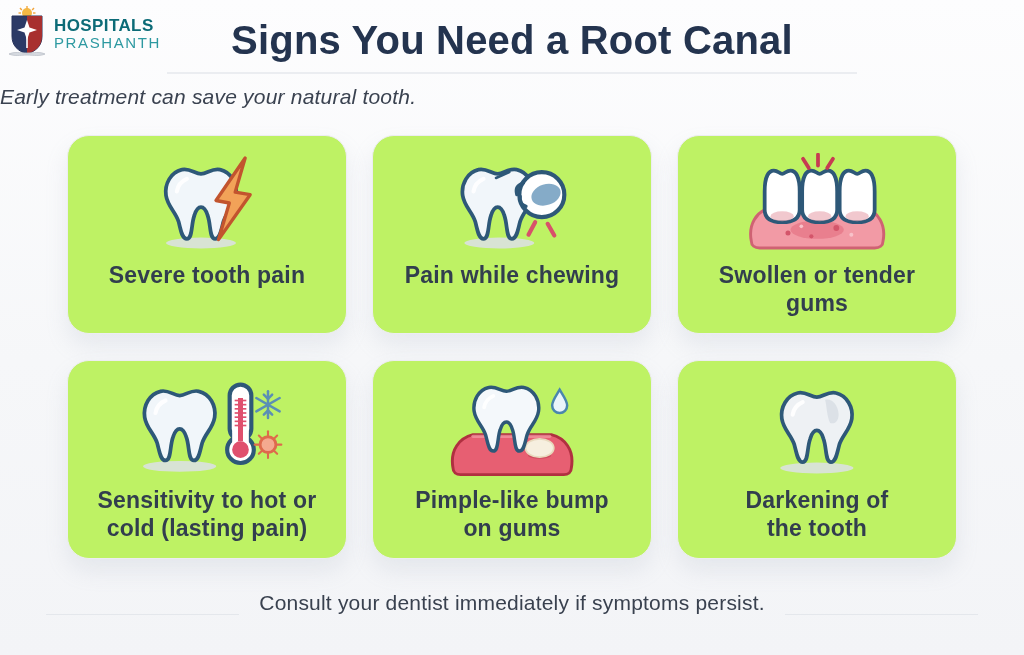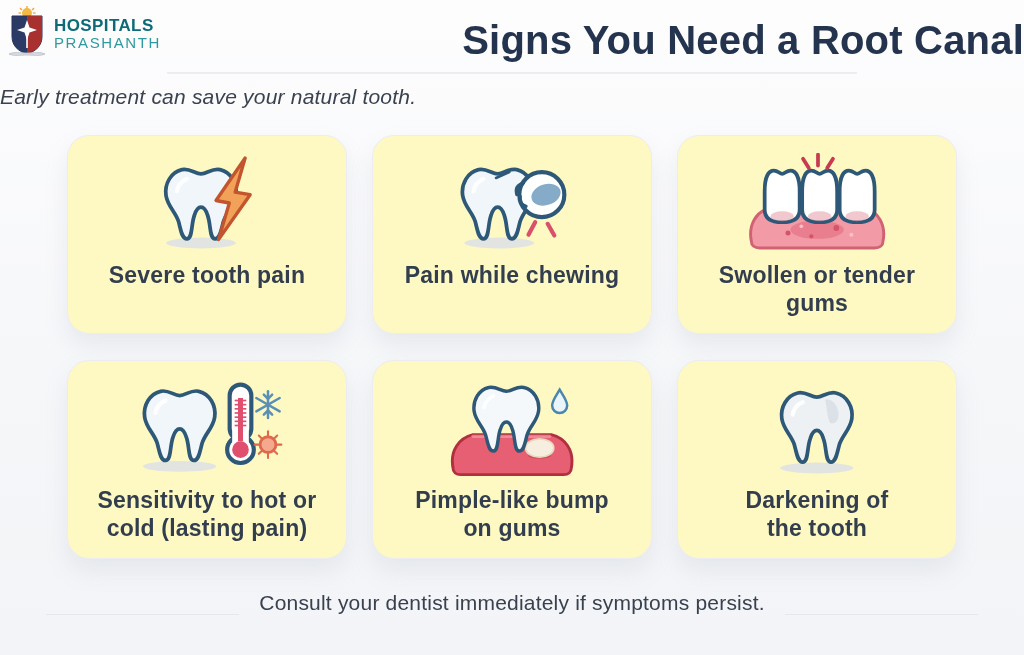--- a/index.html
+++ b/index.html
@@ -17,21 +17,21 @@
   .logo {
     position:absolute; left:8px; top:6px;
     display:flex; align-items:center; gap:8px;
   }
   .logo-crest { width:38px; height:52px; }
   .logo-text { display:flex; flex-direction:column; line-height:1.05; padding-top:4px; }
   .logo-line1 { font-size:17px; font-weight:800; color:#0c6b77; letter-spacing:.4px; }
   .logo-line2 { font-size:15px; font-weight:500; color:#2d99a1; letter-spacing:1.6px; }
 
   .page-title {
-    text-align:right;
+    text-align:center;
     font-size:40px; font-weight:800;
     color:#24344f; letter-spacing:.2px;
     padding-top:6px;
   }
   .title-divider {
     width:690px; height:0;
     border-top:2px solid #ebedf1;
     margin:9px auto 0;
   }
   .subtitle {
@@ -43,21 +43,21 @@
   }
 
   
   .cards-grid {
     width:890px; margin:26px auto 0;
     display:grid;
     grid-template-columns:repeat(3, 1fr);
     gap:26px 25px;
   }
   .card {
-    background:#fef9c3;
+    background:#bef264;
     border:1px solid #ededf1;
     border-radius:22px;
     box-shadow:0 12px 22px rgba(150,160,178,.16);
     display:flex; flex-direction:column;
     align-items:center; justify-content:flex-start;
     padding:16px 8px 16px;
     min-height:168px;
   }
   .card-icon { height:102px; display:flex; align-items:center; justify-content:center; }
   .card-icon svg { height:100px; display:block; }

